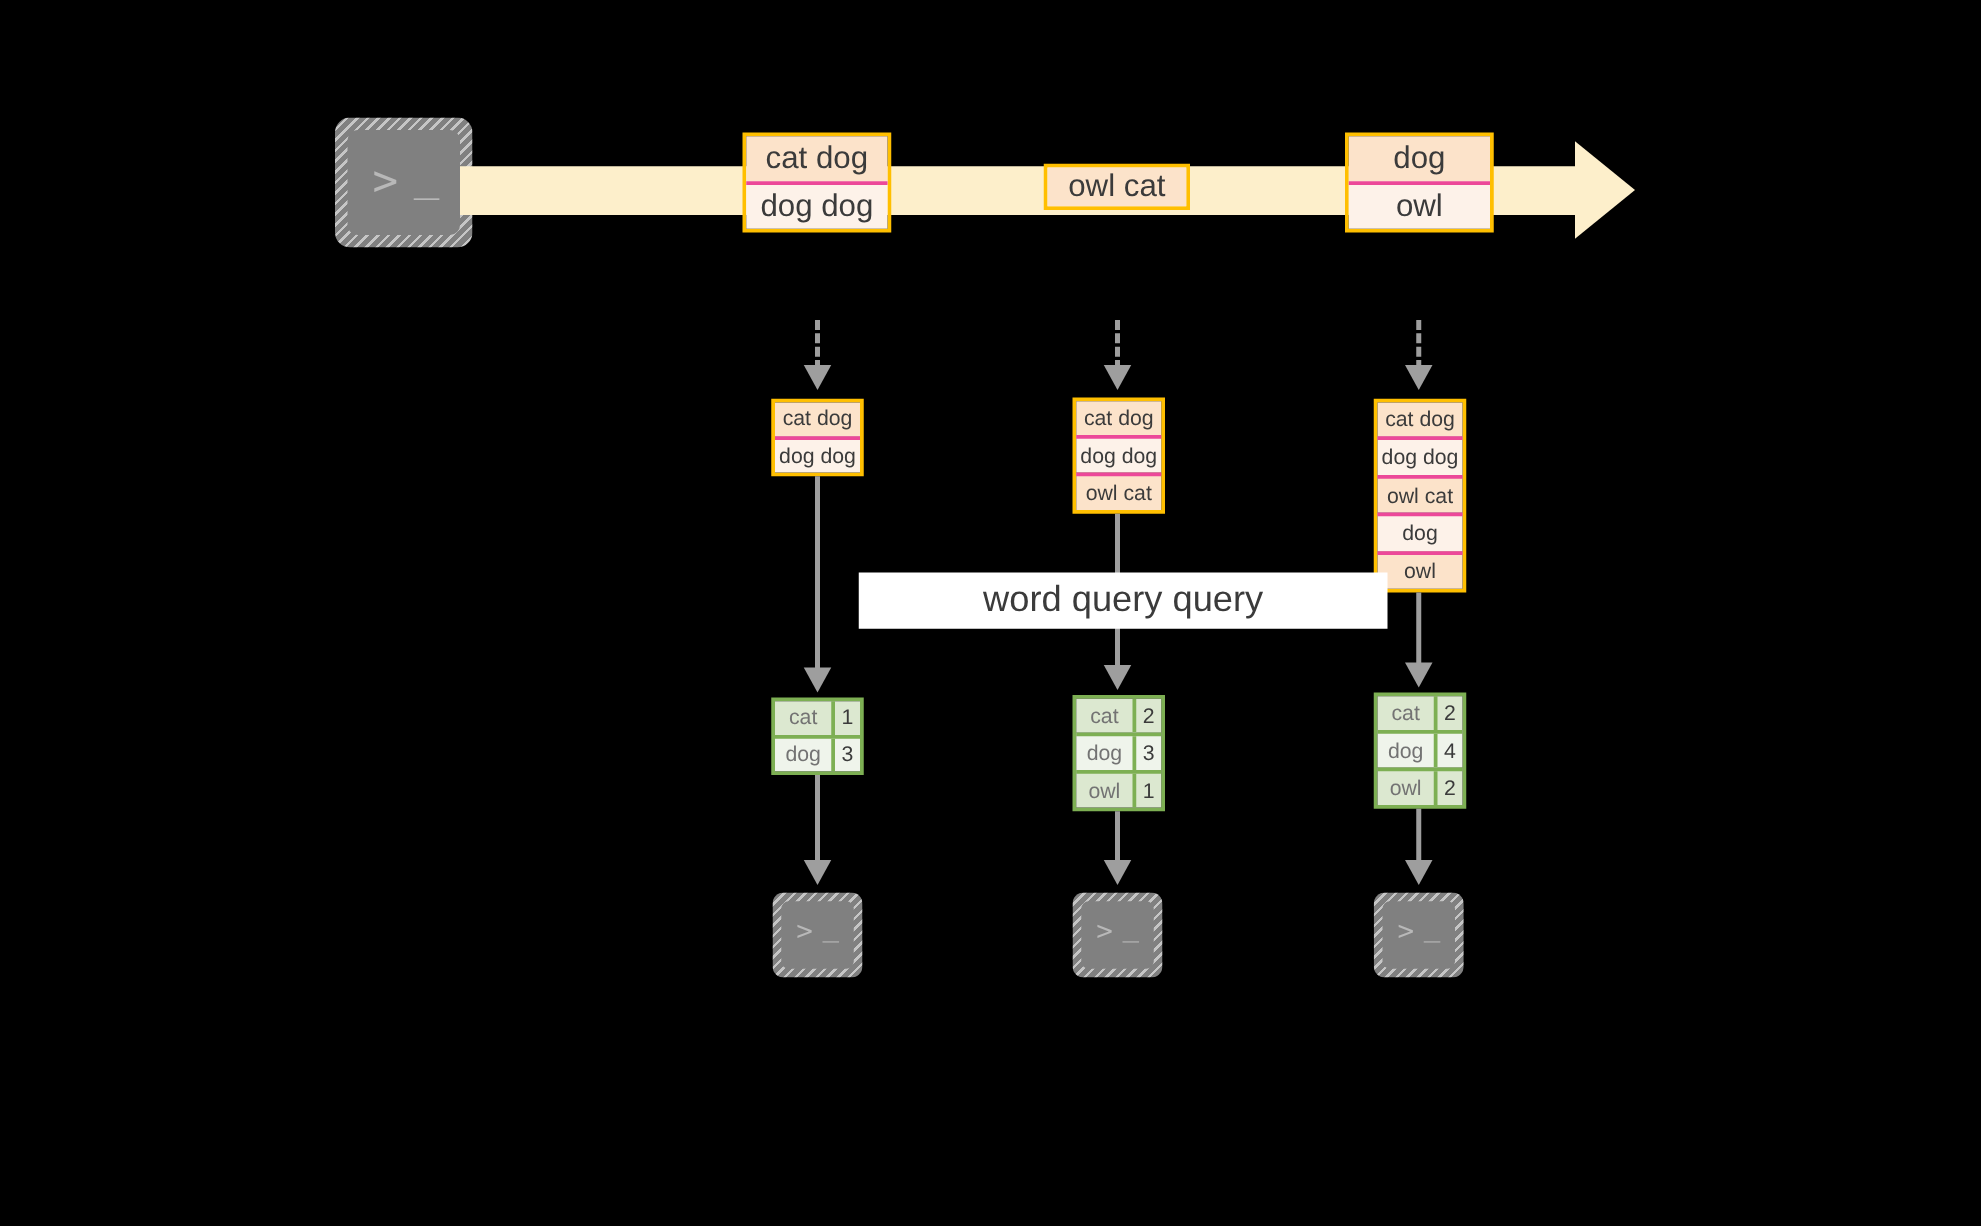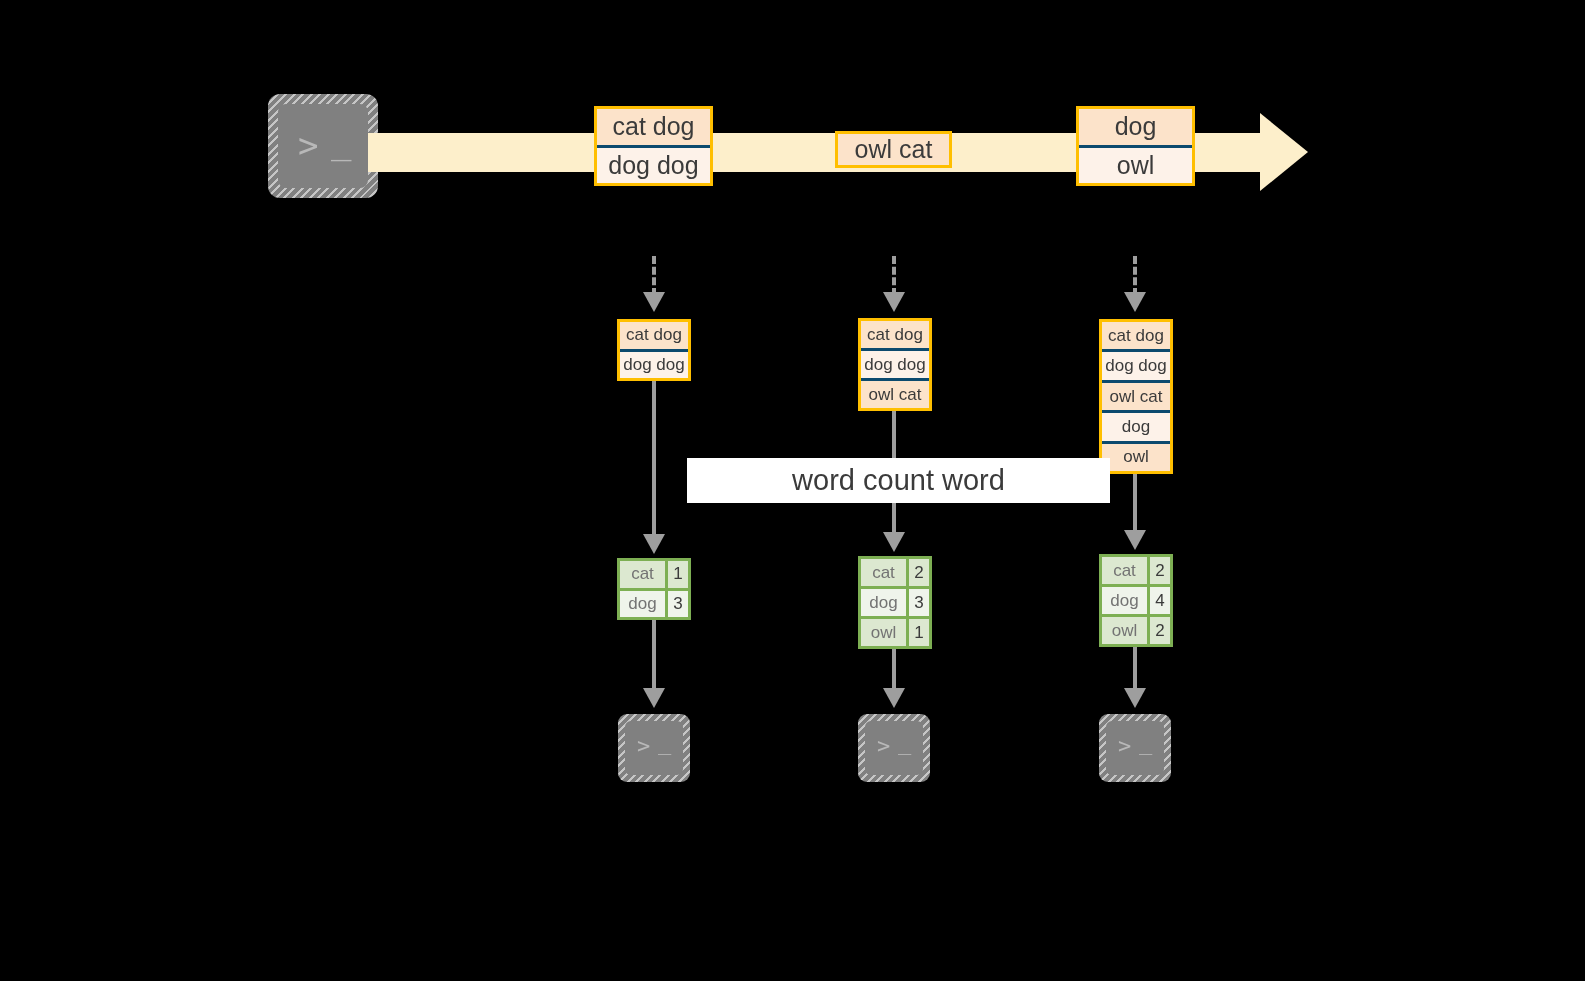--- a/index.html
+++ b/index.html
@@ -70,21 +70,21 @@
   }
   .evt .row {
     flex: 1 1 0;
     display: flex;
     align-items: center;
     justify-content: center;
     color: #3b3b3b;
     box-sizing: border-box;
     white-space: nowrap;
   }
-  .evt .row + .row { border-top: 3px solid #0c4a6e; }
+  .evt .row + .row { border-top: 3px solid #ec4899; }
   .fill-a { background: #FCE3CA; }
   .fill-b { background: #FDF2E9; }
 
   .evt.big .row { font-size: 25px; }
   .evt.small .row { font-size: 17px; }
 
   
   .res {
     position: absolute;
     box-sizing: border-box;
@@ -277,15 +277,15 @@
   <div class="vline" style="left:1133px; top:647px; height:45px;"></div>
   <div class="vhead" style="left:1124px; top:688px;"></div>
 
   <div class="term small" style="left:1099px; top:714px; width:72px; height:68px;">
     <div class="inner">
       <span class="glyph" style="left:12px; top:14px; font-size:22px;">&gt;</span>
       <span class="glyph" style="left:33px; top:11px; font-size:22px;">_</span>
     </div>
   </div>
 
-  <div id="query-label" style="left:687px; top:458px; width:423px; height:45px;">word count word</div>
+  <div id="query-label" style="left:687px; top:458px; width:423px; height:45px;">word query query</div>
 
 </div>
 
 </body></html>

